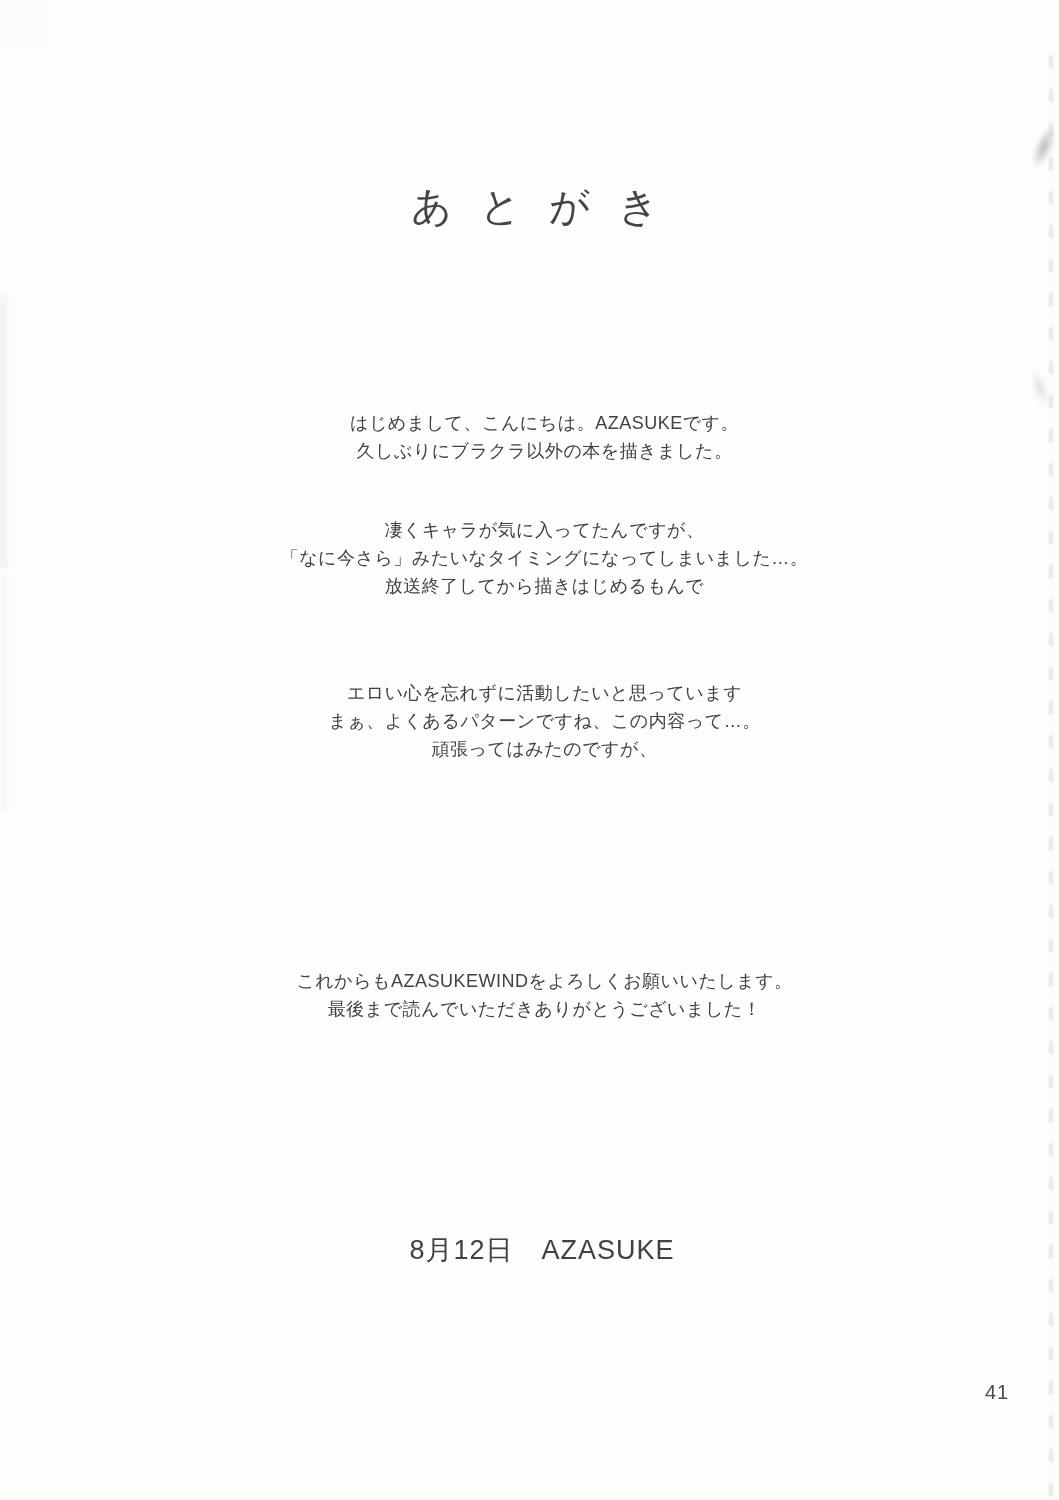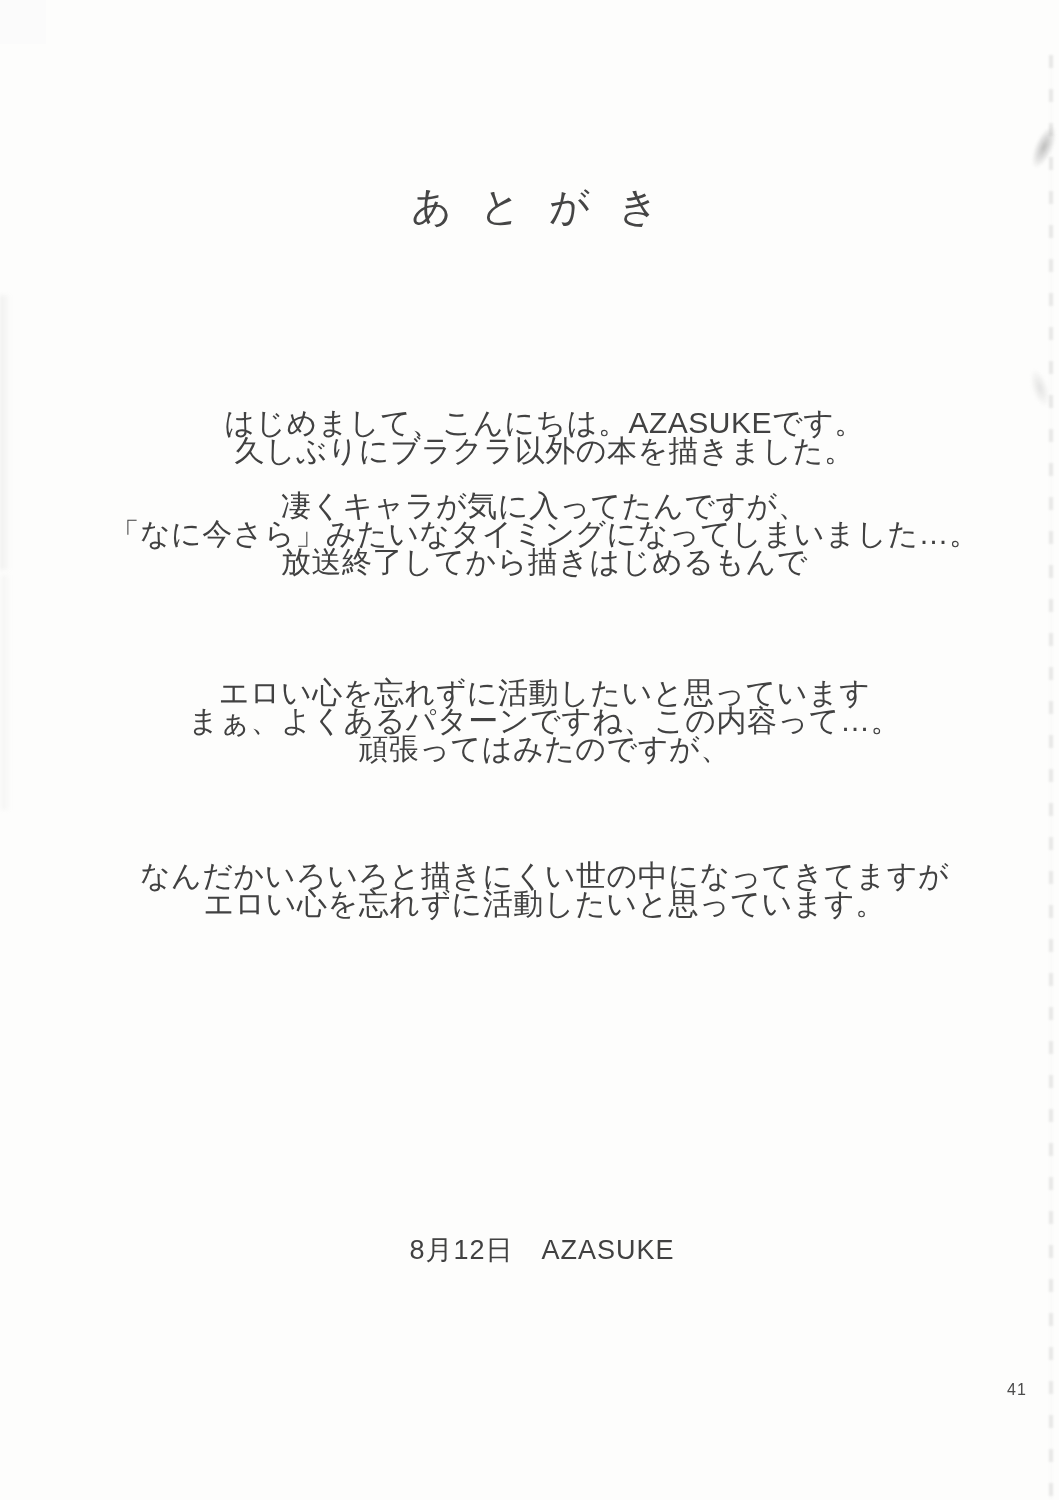--- a/index.html
+++ b/index.html
@@ -27,42 +27,42 @@
     width: 1048px;
     top: 179px;
     font-size: 40px;
     font-weight: 500;
     letter-spacing: 28px;
     text-indent: 28px;
     color: #454545;
     margin: 0;
   }
   .para {
-    font-size: 30px;
+    font-size: 18px;
     line-height: 28px;
     letter-spacing: 0.5px;
   }
   .para .line { display: block; }
   .p1 { top: 409px; }
-  .p2 { top: 492px; }
+  .p2 { top: 516px; }
   .p3 { top: 679px; }
   .p4 { top: 862px; }
   .p5 { top: 967px; }
   .signature {
     left: 25px;
     width: 1034px;
     top: 1232px;
     font-size: 27px;
     letter-spacing: 1px;
   }
   .page-number {
     position: absolute;
-    left: 1007px;
+    left: 985px;
     top: 1381px;
-    font-size: 16px;
+    font-size: 20px;
     color: #4b4b4b;
     letter-spacing: 1px;
   }
   .sweat-icon {
     display: inline-block;
     margin-left: 7px;
     vertical-align: -3px;
   }
   
   .artifact { position: absolute; pointer-events: none; }
@@ -120,25 +120,25 @@
     <span class="line">「なに今さら」みたいなタイミングになってしまいました…。</span>
     <span class="line">放送終了してから描きはじめるもんで</span>
   </div>
 
   <div class="block para p3">
     <span class="line">エロい心を忘れずに活動したいと思っています</span>
     <span class="line">まぁ、よくあるパターンですね、この内容って…。</span>
     <span class="line">頑張ってはみたのですが、</span>
   </div>
 
-  <div class="block para p4">
-    <span class="line">なんだかいろいろと描きにくい世の中になってきてますが</span>
-    <span class="line">エロい心を忘れずに活動したいと思っています。</span>
+
+  <div class="block para p5">
+    <span class="line">これからもAZASUKEWINDをよろしくお願いいたします。</span>
+    <span class="line">最後まで読んでいただきありがとうございました！</span>
   </div>
-
 
   <div class="block signature">8月12日　AZASUKE</div>
 
   <div class="page-number" style="color: rgb(75, 75, 75);">41</div>
 
   <div class="artifact corner-top-left"></div>
   <div class="artifact streak-right"></div>
   <div class="artifact smudge-right-curl"></div>
   <div class="artifact smudge-right-low"></div>
   <div class="artifact band-left"></div>

